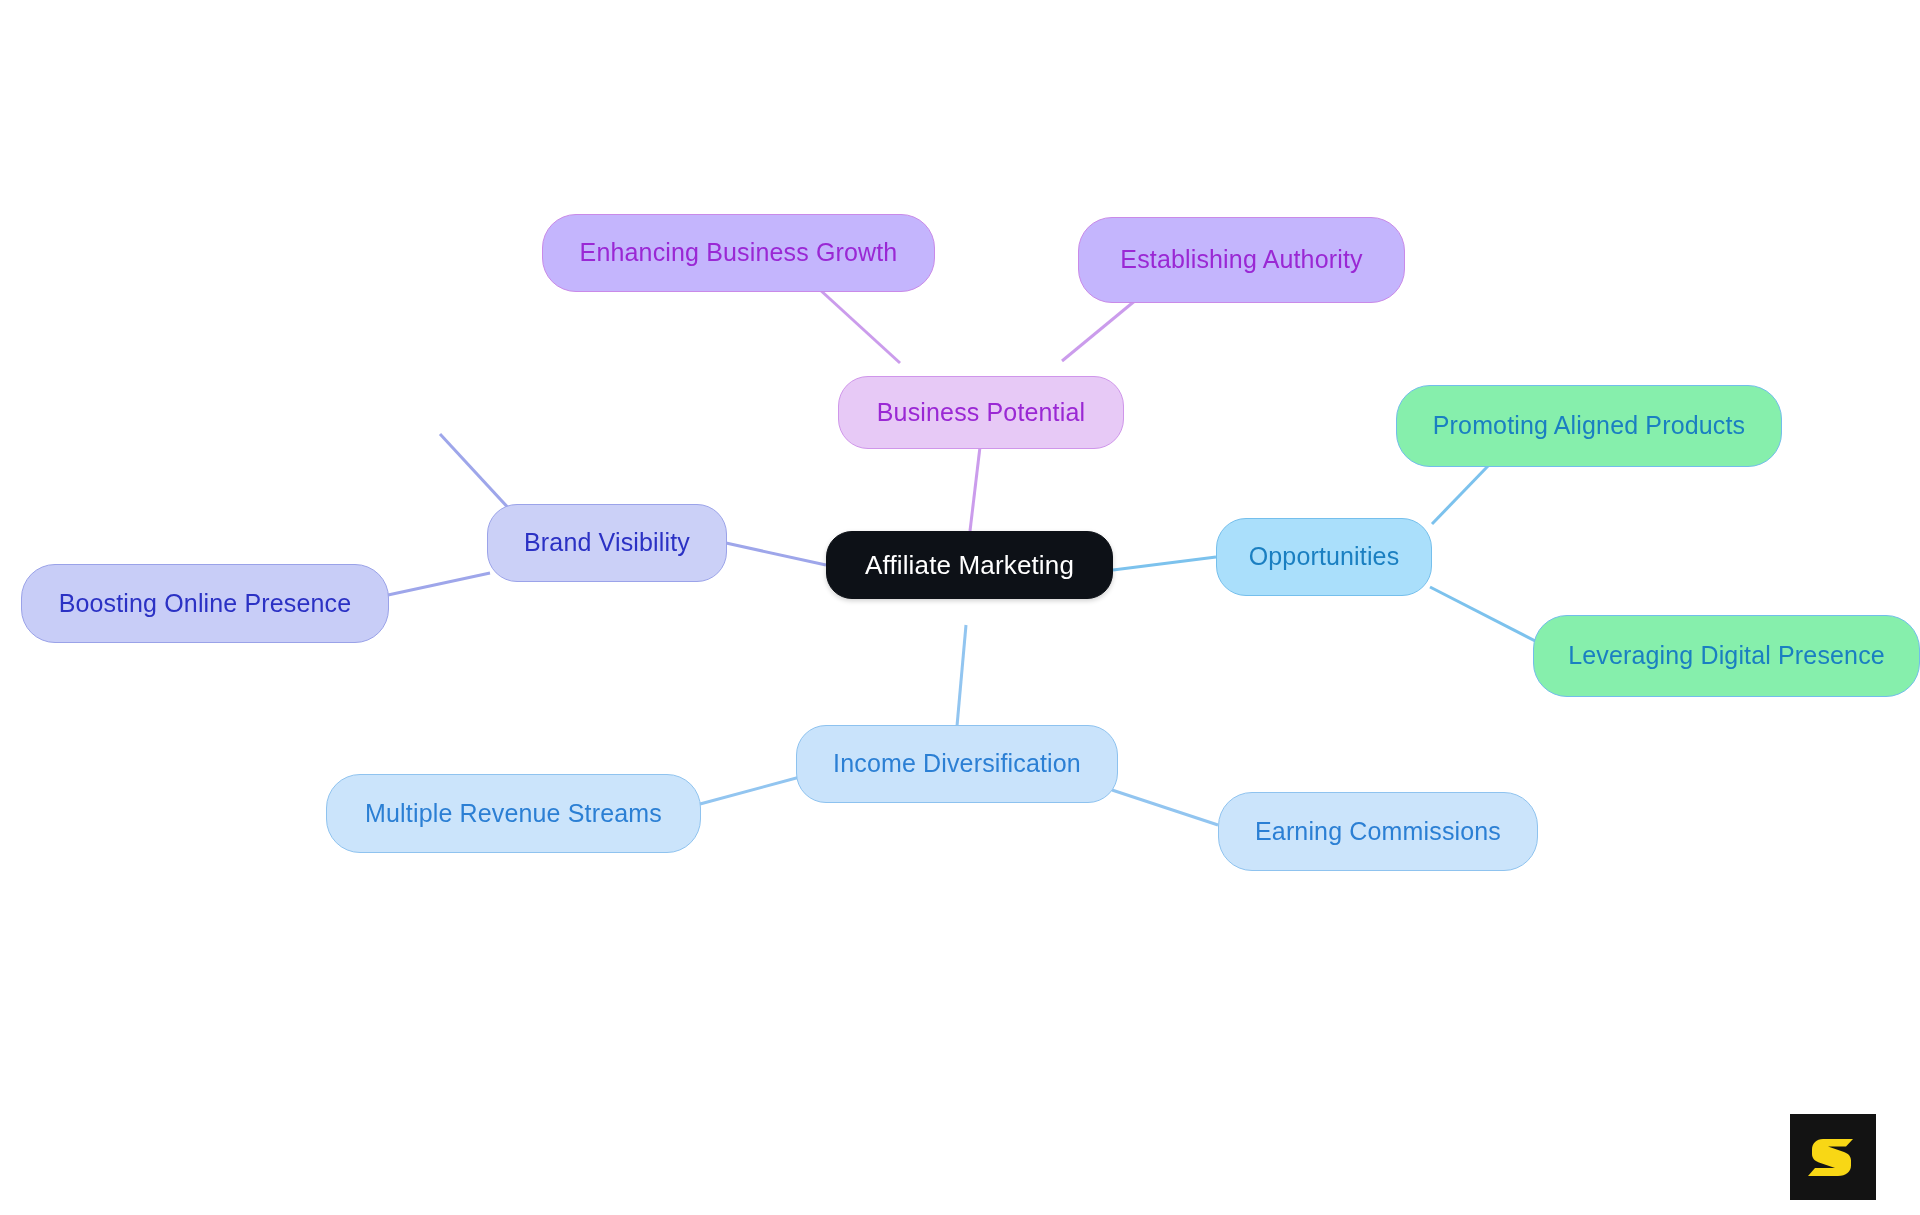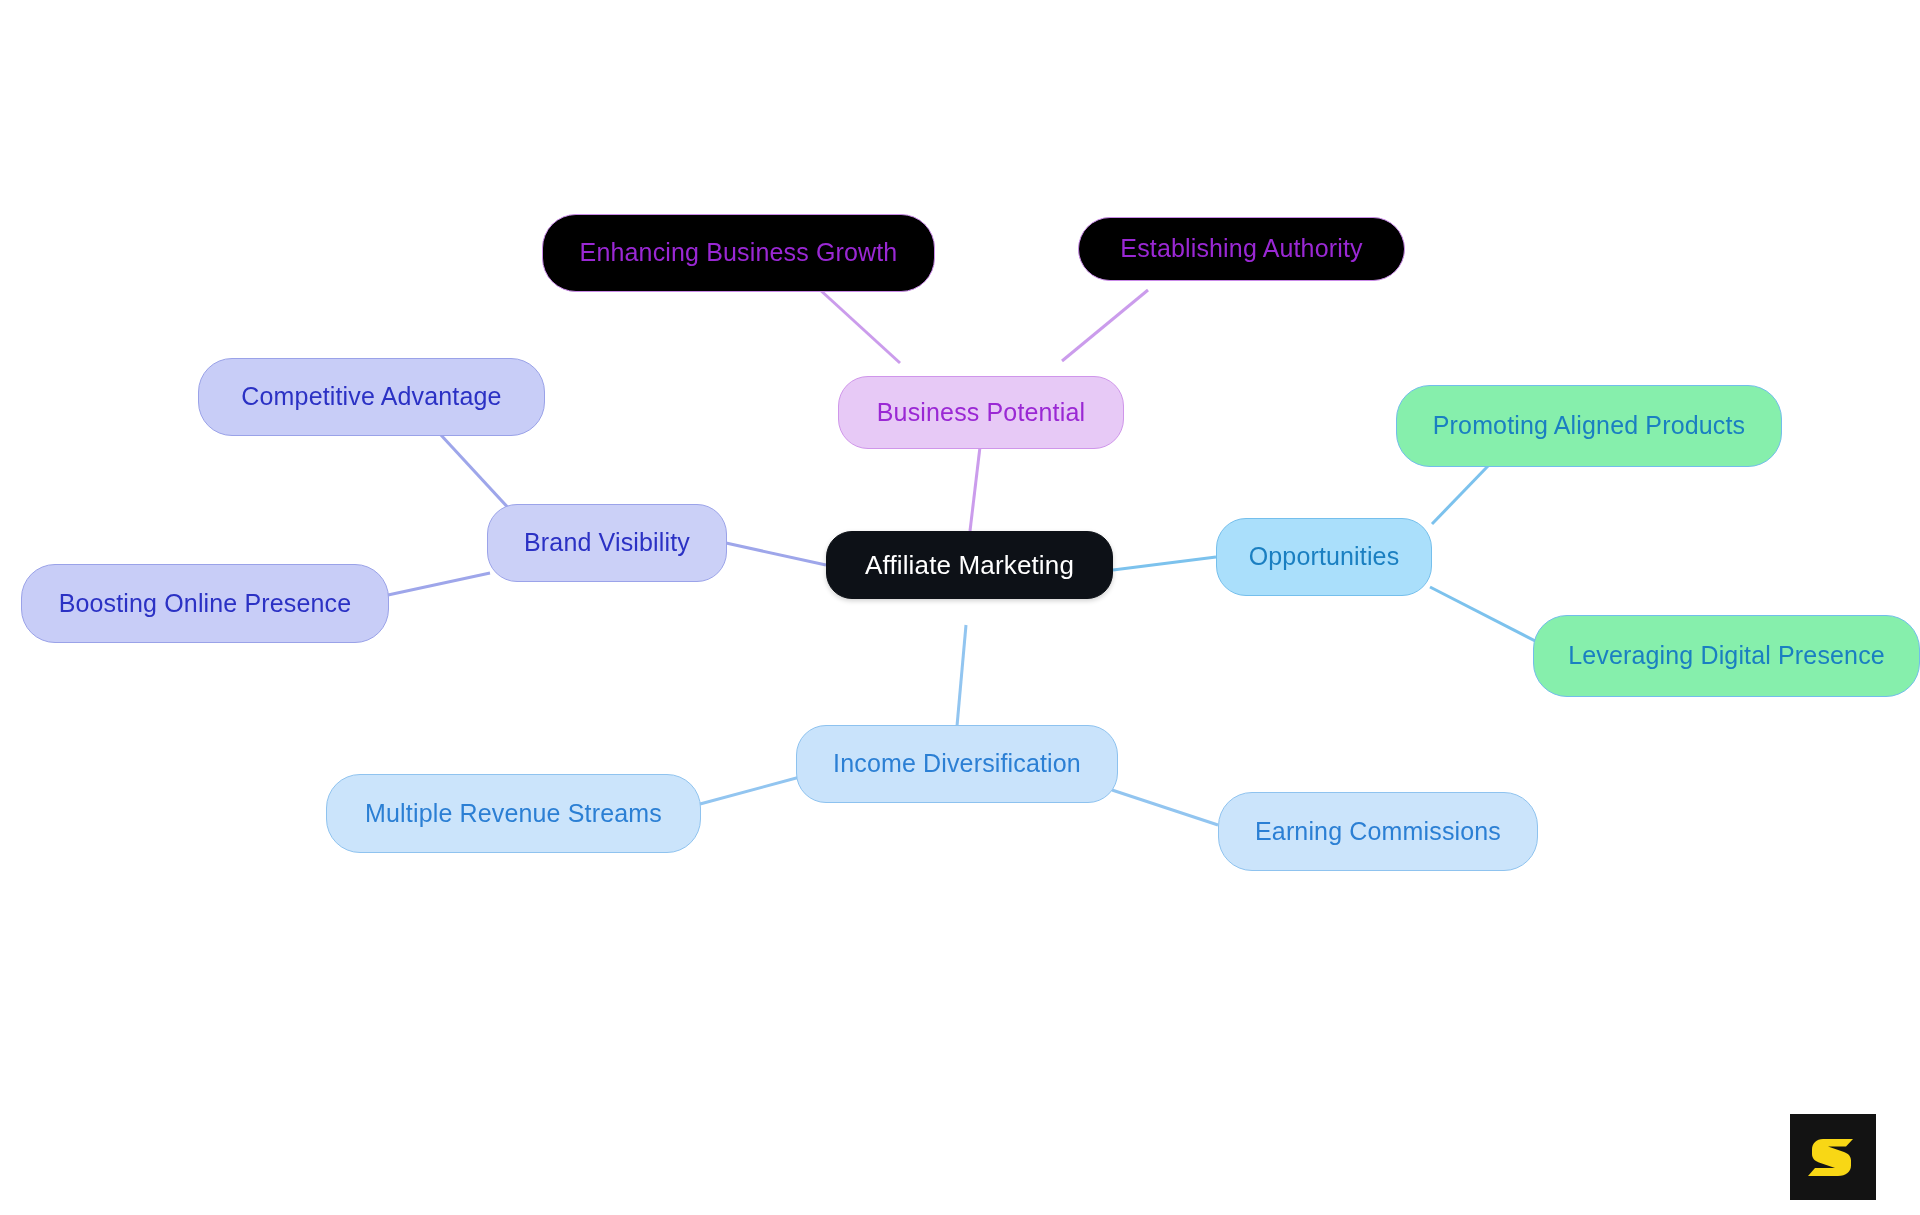--- a/index.html
+++ b/index.html
@@ -49,21 +49,21 @@
     background: #0d1117;
     border-color: #0d1117;
     color: #ffffff;
     border-radius: 26px;
     font-size: 26px;
     box-shadow: 0 2px 5px rgba(0,0,0,0.18);
   }
 
   
   .node.purple {
-    background: #000000;
+    background: #c4b5fd;
     border-color: #c98ae8;
     color: #9a28d4;
     border-radius: 34px;
     font-size: 25px;
   }
   .node.purple.branch {
     background: #e7c9f6;
     border-color: #cf96ea;
     border-radius: 30px;
   }
@@ -162,31 +162,28 @@
   </div>
 
   <div class="node purple branch" style="left:838px; top:376px; width:286px; height:73px;">
     <span class="node-label">Business Potential</span>
   </div>
 
   <div class="node purple" style="left:542px; top:214px; width:393px; height:78px;">
     <span class="node-label">Enhancing Business Growth</span>
   </div>
 
-  <div class="node purple" style="left:1078px; top:217px; width:327px; height:64px;text-align:right;">
+  <div class="node purple" style="left:1078px; top:217px; width:327px; height:86px;text-align:right;">
     <span class="node-label">Establishing Authority</span>
   </div>
 
   <div class="node periwinkle branch" style="left:487px; top:504px; width:240px; height:78px;">
     <span class="node-label">Brand Visibility</span>
   </div>
 
-  <div class="node periwinkle" style="left:198px; top:358px; width:347px; height:78px;">
-    <span class="node-label">Competitive Advantage</span>
-  </div>
 
   <div class="node periwinkle" style="left:21px; top:564px; width:368px; height:79px;">
     <span class="node-label">Boosting Online Presence</span>
   </div>
 
   <div class="node sky branch" style="left:1216px; top:518px; width:216px; height:78px;">
     <span class="node-label">Opportunities</span>
   </div>
 
   <div class="node sky" style="left:1396px; top:385px; width:386px; height:82px;">

